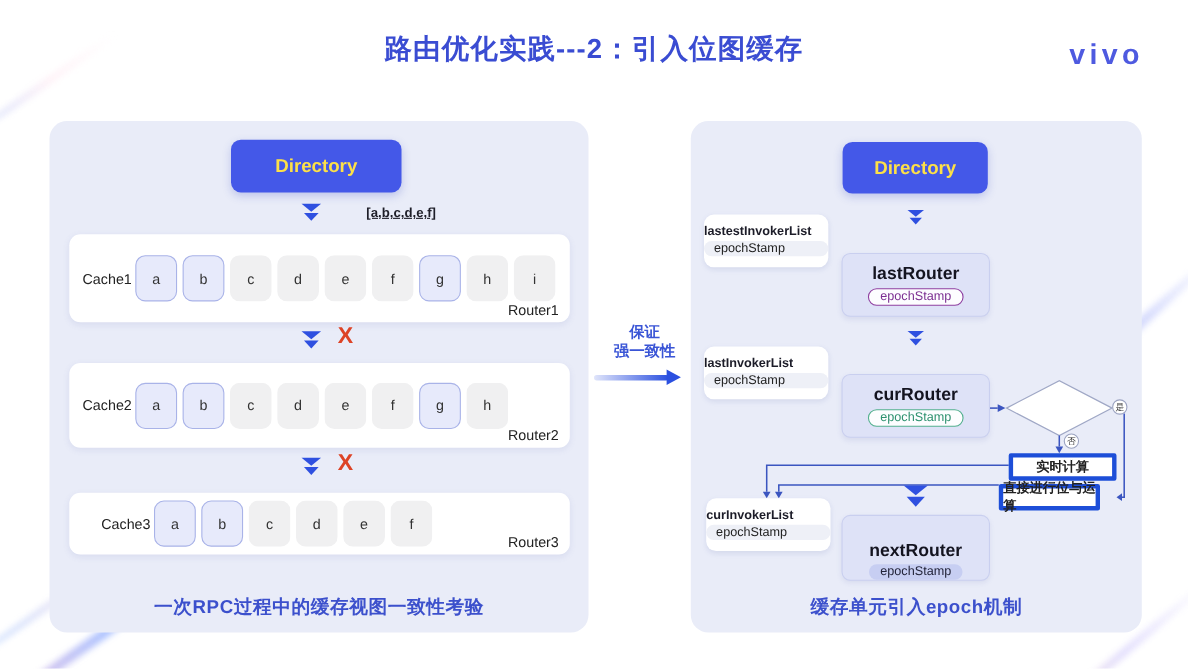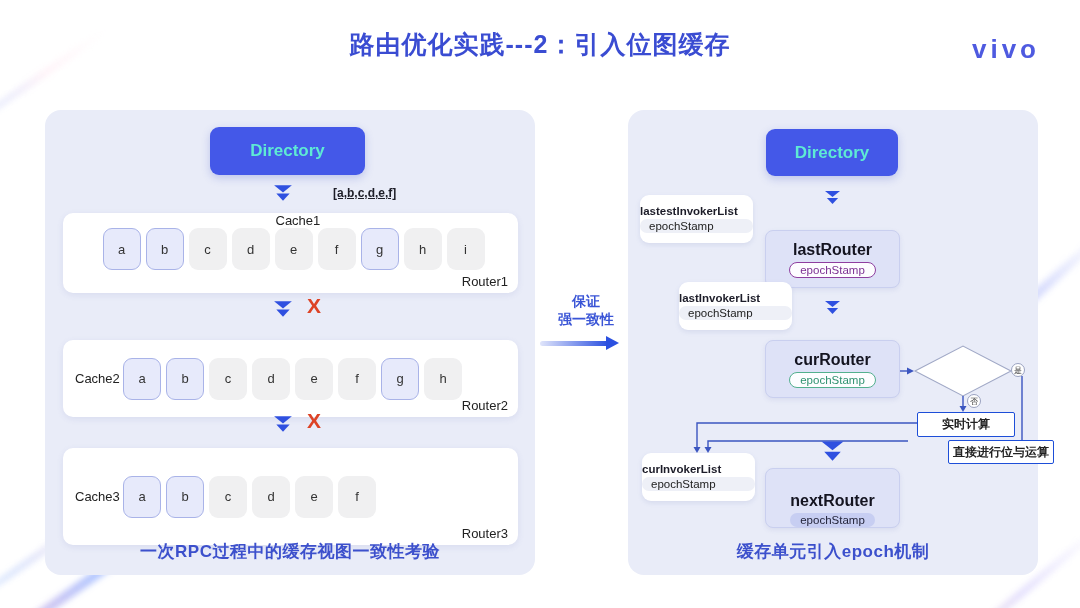--- a/index.html
+++ b/index.html
@@ -22,21 +22,21 @@
   .title { position:absolute; top:28px; left:0; width:100%; text-align:center;
            font-size:25px; font-weight:bold; color:#3a4cd2; letter-spacing:1px; z-index:2; }
   .logo { position:absolute; top:34px; right:40px; font-size:26px; font-weight:600;
           color:#4e5ae0; letter-spacing:4px; z-index:2; }
 
   .panel { position:absolute; top:110px; height:465px; background:#e9ecf8;
            border-radius:16px; z-index:1; }
   .panel-left  { left:45px;  width:490px; }
   .panel-right { left:628px; width:410px; }
 
-  .dir-btn { position:absolute; background:#4458e8; color:#5eead4; font-size:17px; font-weight:600;
+  .dir-btn { position:absolute; background:#4458e8; color:#fde047; font-size:17px; font-weight:600;
              display:flex; align-items:center; justify-content:center; border-radius:9px;
              box-shadow:0 3px 8px rgba(60,80,200,.25); }
   .chev { position:absolute; display:block; }
   .chev polygon { fill:#2f50e0; }
 
   
   .dir-output { position:absolute; left:288px; top:76px; font-size:12px; font-weight:600; color:#1e1e28;text-decoration:underline; }
   .cache-card { position:absolute; left:18px; width:455px; background:#fff; border-radius:10px;
                 box-shadow:0 2px 6px rgba(100,110,180,.12); display:flex; align-items:center; }
   .cache-name { font-size:13px; color:#222; width:42px; margin-left:12px; flex:0 0 auto; }
@@ -73,21 +73,21 @@
   .pill-green  { border:1.3px solid #53b08e; color:#2f9270; }
   .pill-lav    { background:#c7cef2; color:#23243a; border:none; }
   .flow-svg { position:absolute; left:0; top:0; width:410px; height:465px; pointer-events:none; }
   .flow-svg .wire { stroke:#3b55c0; stroke-width:1.4; fill:none; }
   .flow-svg .ah { fill:#3b55c0; }
   .flow-svg .diamond { fill:#fff; stroke:#a0a8c6; stroke-width:1.1; }
   .flow-svg .badge { fill:#fff; stroke:#9aa2c0; stroke-width:1; }
   .flow-svg .badge-t { font-size:8px; fill:#333; text-anchor:middle; }
   .diamond-label { position:absolute; left:287px; top:240px; width:96px; text-align:center;
                    font-size:12px; color:#222; line-height:1.25; font-weight:600; }
-  .proc-box { position:absolute; background:#fff; border:1px solid #1d4ed8; border-radius:2px;
+  .proc-box { position:absolute; background:#fff; border:4px solid #1d4ed8; border-radius:2px;
               display:flex; align-items:center; justify-content:center;
               font-size:12px; font-weight:bold; color:#222; }
 </style>
 </head>
 <body>
 
 <div class="slide">
 
   <div class="streak s1"></div>
   <div class="streak s2"></div>
@@ -100,21 +100,21 @@
 
   <section class="panel panel-left">
     <div class="dir-btn" style="left:165px; top:17px; width:155px; height:48px;">Directory</div>
 
     <svg class="chev" style="left:228px; top:74px;" width="20" height="18" viewBox="0 0 18 16">
       <polygon points="1,1 17,1 9,7.5"></polygon>
         <polygon points="3,8.5 15,8.5 9,15"></polygon>
     </svg>
     <div class="dir-output">[a,b,c,d,e,f]</div>
 
-    <div class="cache-card" style="top:103px; height:80px;flex-direction:column;">
+    <div class="cache-card" style="top:103px; height:80px;">
       <span class="cache-name">Cache1</span>
       <div class="cells">
           <div class="cell hl">a</div>
           <div class="cell hl">b</div>
           <div class="cell">c</div>
           <div class="cell">d</div>
           <div class="cell">e</div>
           <div class="cell">f</div>
           <div class="cell hl">g</div>
           <div class="cell">h</div>
@@ -122,42 +122,42 @@
         </div>
       <span class="router-name">Router1</span>
     </div>
 
     <svg class="chev" style="left:228px; top:190px;" width="20" height="18" viewBox="0 0 18 16">
       <polygon points="1,1 17,1 9,7.5"></polygon>
         <polygon points="3,8.5 15,8.5 9,15"></polygon>
     </svg>
     <span class="xmark" style="left:262px; top:184px;">X</span>
 
-    <div class="cache-card" style="top:220px; height:77px;margin-top:10px;">
+    <div class="cache-card" style="top:220px; height:77px;">
       <span class="cache-name">Cache2</span>
       <div class="cells">
           <div class="cell hl">a</div>
           <div class="cell hl">b</div>
           <div class="cell">c</div>
           <div class="cell">d</div>
           <div class="cell">e</div>
           <div class="cell">f</div>
           <div class="cell hl">g</div>
           <div class="cell">h</div>
         </div>
       <span class="router-name">Router2</span>
     </div>
 
     <svg class="chev" style="left:228px; top:305px;" width="20" height="18" viewBox="0 0 18 16">
       <polygon points="1,1 17,1 9,7.5"></polygon>
         <polygon points="3,8.5 15,8.5 9,15"></polygon>
     </svg>
     <span class="xmark" style="left:262px; top:299px;">X</span>
 
-    <div class="cache-card" style="top:338px; height:97px;">
+    <div class="cache-card" style="top:338px; height:56px;padding-left:17px;">
       <span class="cache-name">Cache3</span>
       <div class="cells">
           <div class="cell hl">a</div>
           <div class="cell hl">b</div>
           <div class="cell">c</div>
           <div class="cell">d</div>
           <div class="cell">e</div>
           <div class="cell">f</div>
         </div>
       <span class="router-name">Router3</span>
@@ -217,33 +217,33 @@
     <div class="router-box" style="top:120px; height:58px;">
       <div class="router-title">lastRouter</div>
       <div class="pill pill-purple">epochStamp</div>
     </div>
 
     <svg class="chev" style="left:196px; top:190px;" width="17" height="15" viewBox="0 0 18 16">
       <polygon points="1,1 17,1 9,7.5"></polygon>
         <polygon points="3,8.5 15,8.5 9,15"></polygon>
     </svg>
 
-    <div class="invoker-box" style="top:172px;margin-left:39px;">
+    <div class="invoker-box" style="top:205px;">
       <div class="invoker-title">lastInvokerList</div>
       <div class="stamp-plain">epochStamp</div>
     </div>
 
     <div class="router-box" style="top:230px; height:58px;">
       <div class="router-title">curRouter</div>
       <div class="pill pill-green">epochStamp</div>
     </div>
 
 
     <div class="proc-box" style="left:289px; top:302px; width:98px; height:25px;">实时计算</div>
-    <div class="proc-box" style="left:280px; top:330px; width:106px; height:24px;margin-left:40px;">直接进行位与运算</div>
+    <div class="proc-box" style="left:280px; top:330px; width:92px; height:24px;">直接进行位与运算</div>
 
     <svg class="chev" style="left:192px; top:330px;" width="25" height="22" viewBox="0 0 18 16">
       <polygon points="1,1 17,1 9,7.5"></polygon>
         <polygon points="3,8.5 15,8.5 9,15"></polygon>
     </svg>
 
     <div class="invoker-box" style="top:343px; left:14px;">
       <div class="invoker-title">curInvokerList</div>
       <div class="stamp-plain">epochStamp</div>
     </div>

